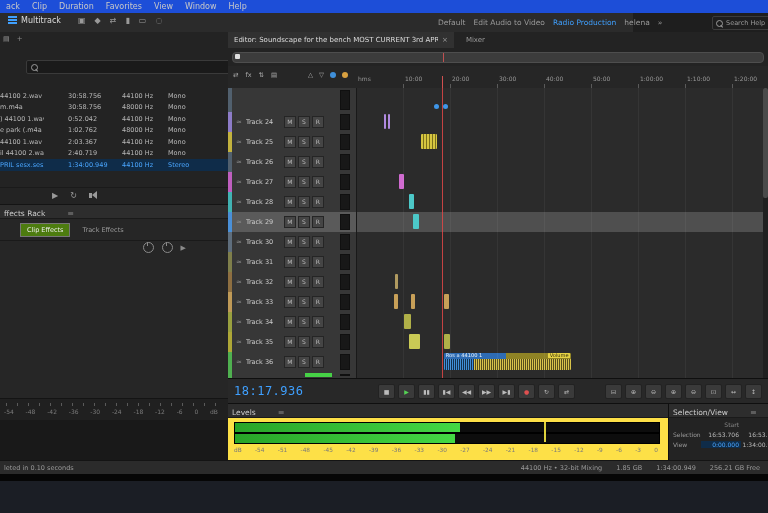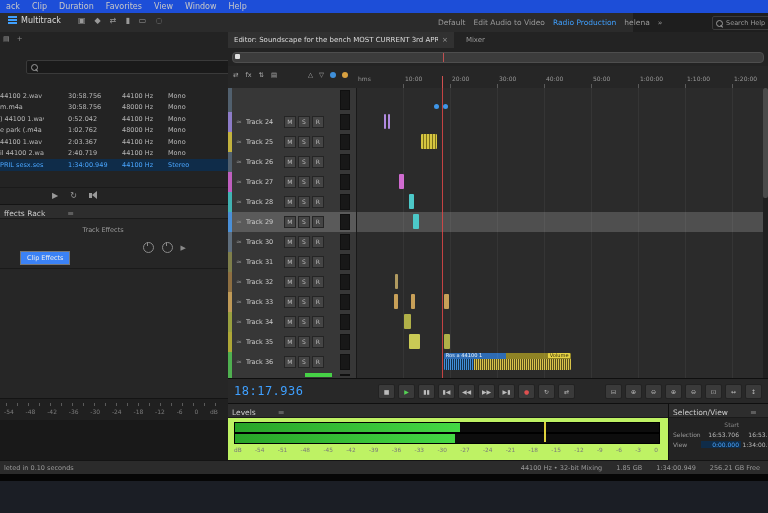--- a/index.html
+++ b/index.html
@@ -44,21 +44,21 @@
     display:flex;align-items:center;gap:12px;padding-left:52px;font-size:8px;color:#9a9a9a;}
 
   
   #fxrack{position:absolute;left:0;top:204px;width:228px;height:194px;background:#262626;
     border-top:1px solid #141414;border-right:1px solid #141414;}
   .panel-head{height:13px;display:flex;align-items:flex-end;gap:22px;background:#2d2d2d;
     font-size:7.5px;color:#ccc;padding-left:4px;border-bottom:1px solid #1a1a1a;}
   .pmenu{color:#8a8a8a;font-size:8px;}
   #fx-tabs{display:flex;gap:5px;padding:4px 0 3px 20px;border-bottom:1px solid #1a1a1a;}
   .fx-tab{font-size:6.5px;padding:2px 6px;color:#999;border:1px solid transparent;}
-  .fx-tab.active{color:#eee;border:1px solid #777;background:#3b82f6;margin-top:28px;}
+  .fx-tab.active{color:#eee;border:1px solid #777;background:#4d7c0f;}
   #fx-dials{position:absolute;right:42px;top:37px;display:flex;gap:8px;align-items:center;}
   .dial{width:9px;height:9px;border:1.5px solid #8a8a8a;border-radius:50%;position:relative;}
   .dial::after{content:"";position:absolute;left:3px;top:-1px;width:1px;height:4px;background:#8a8a8a;}
   #fx-power{font-size:7px;color:#8a8a8a;}
 
   
   #left-meter{position:absolute;left:0;top:398px;width:228px;height:22px;background:#202020;
     border-top:1px solid #141414;border-right:1px solid #141414;}
   #lm-ticks{position:absolute;left:6px;top:4px;width:210px;height:3px;
     background:repeating-linear-gradient(90deg,#5a5a5a 0 1px,transparent 1px 11px);}
@@ -131,21 +131,21 @@
   #tp-time{position:absolute;left:6px;top:5px;font-family:"DejaVu Sans Mono","Liberation Mono",monospace;
     font-size:12px;color:#3fa0ff;letter-spacing:.5px;}
   #tp-buttons{position:absolute;left:150px;top:5px;display:flex;gap:3px;}
   .tpb{width:15px;height:13px;background:#3a3a3a;border:1px solid #222;border-radius:2px;color:#bbb;
     font-size:6px;display:flex;align-items:center;justify-content:center;white-space:nowrap;overflow:hidden;}
   .tpb.play{color:#55d455;}
   .tpb.rec{color:#e05050;}
   #tp-zoom{position:absolute;right:6px;top:5px;display:flex;gap:3px;}
 
   
-  #levels{position:absolute;left:228px;top:403px;width:440px;height:57px;background:#bef264;border-top:1px solid #0f0f0f;}
+  #levels{position:absolute;left:228px;top:403px;width:440px;height:57px;background:#fde047;border-top:1px solid #0f0f0f;}
   .lv-track{position:absolute;left:6px;width:424px;height:9px;background:#0d0d0d;border:1px solid #000;}
   .lv-fill{height:100%;background:linear-gradient(90deg,#28a428,#44d844);}
   #lv1{top:18px;} #lv2{top:29px;}
   #lv-peak{position:absolute;top:18px;width:2px;height:20px;background:#ddd03c;}
   #lv-scale{position:absolute;left:6px;top:43px;width:424px;display:flex;justify-content:space-between;
     font-size:5.8px;color:#7a7a7a;}
 
   
   #selview{position:absolute;left:668px;top:403px;width:100px;height:57px;background:#232323;
     border-top:1px solid #0f0f0f;border-left:1px solid #0f0f0f;overflow:hidden;}

